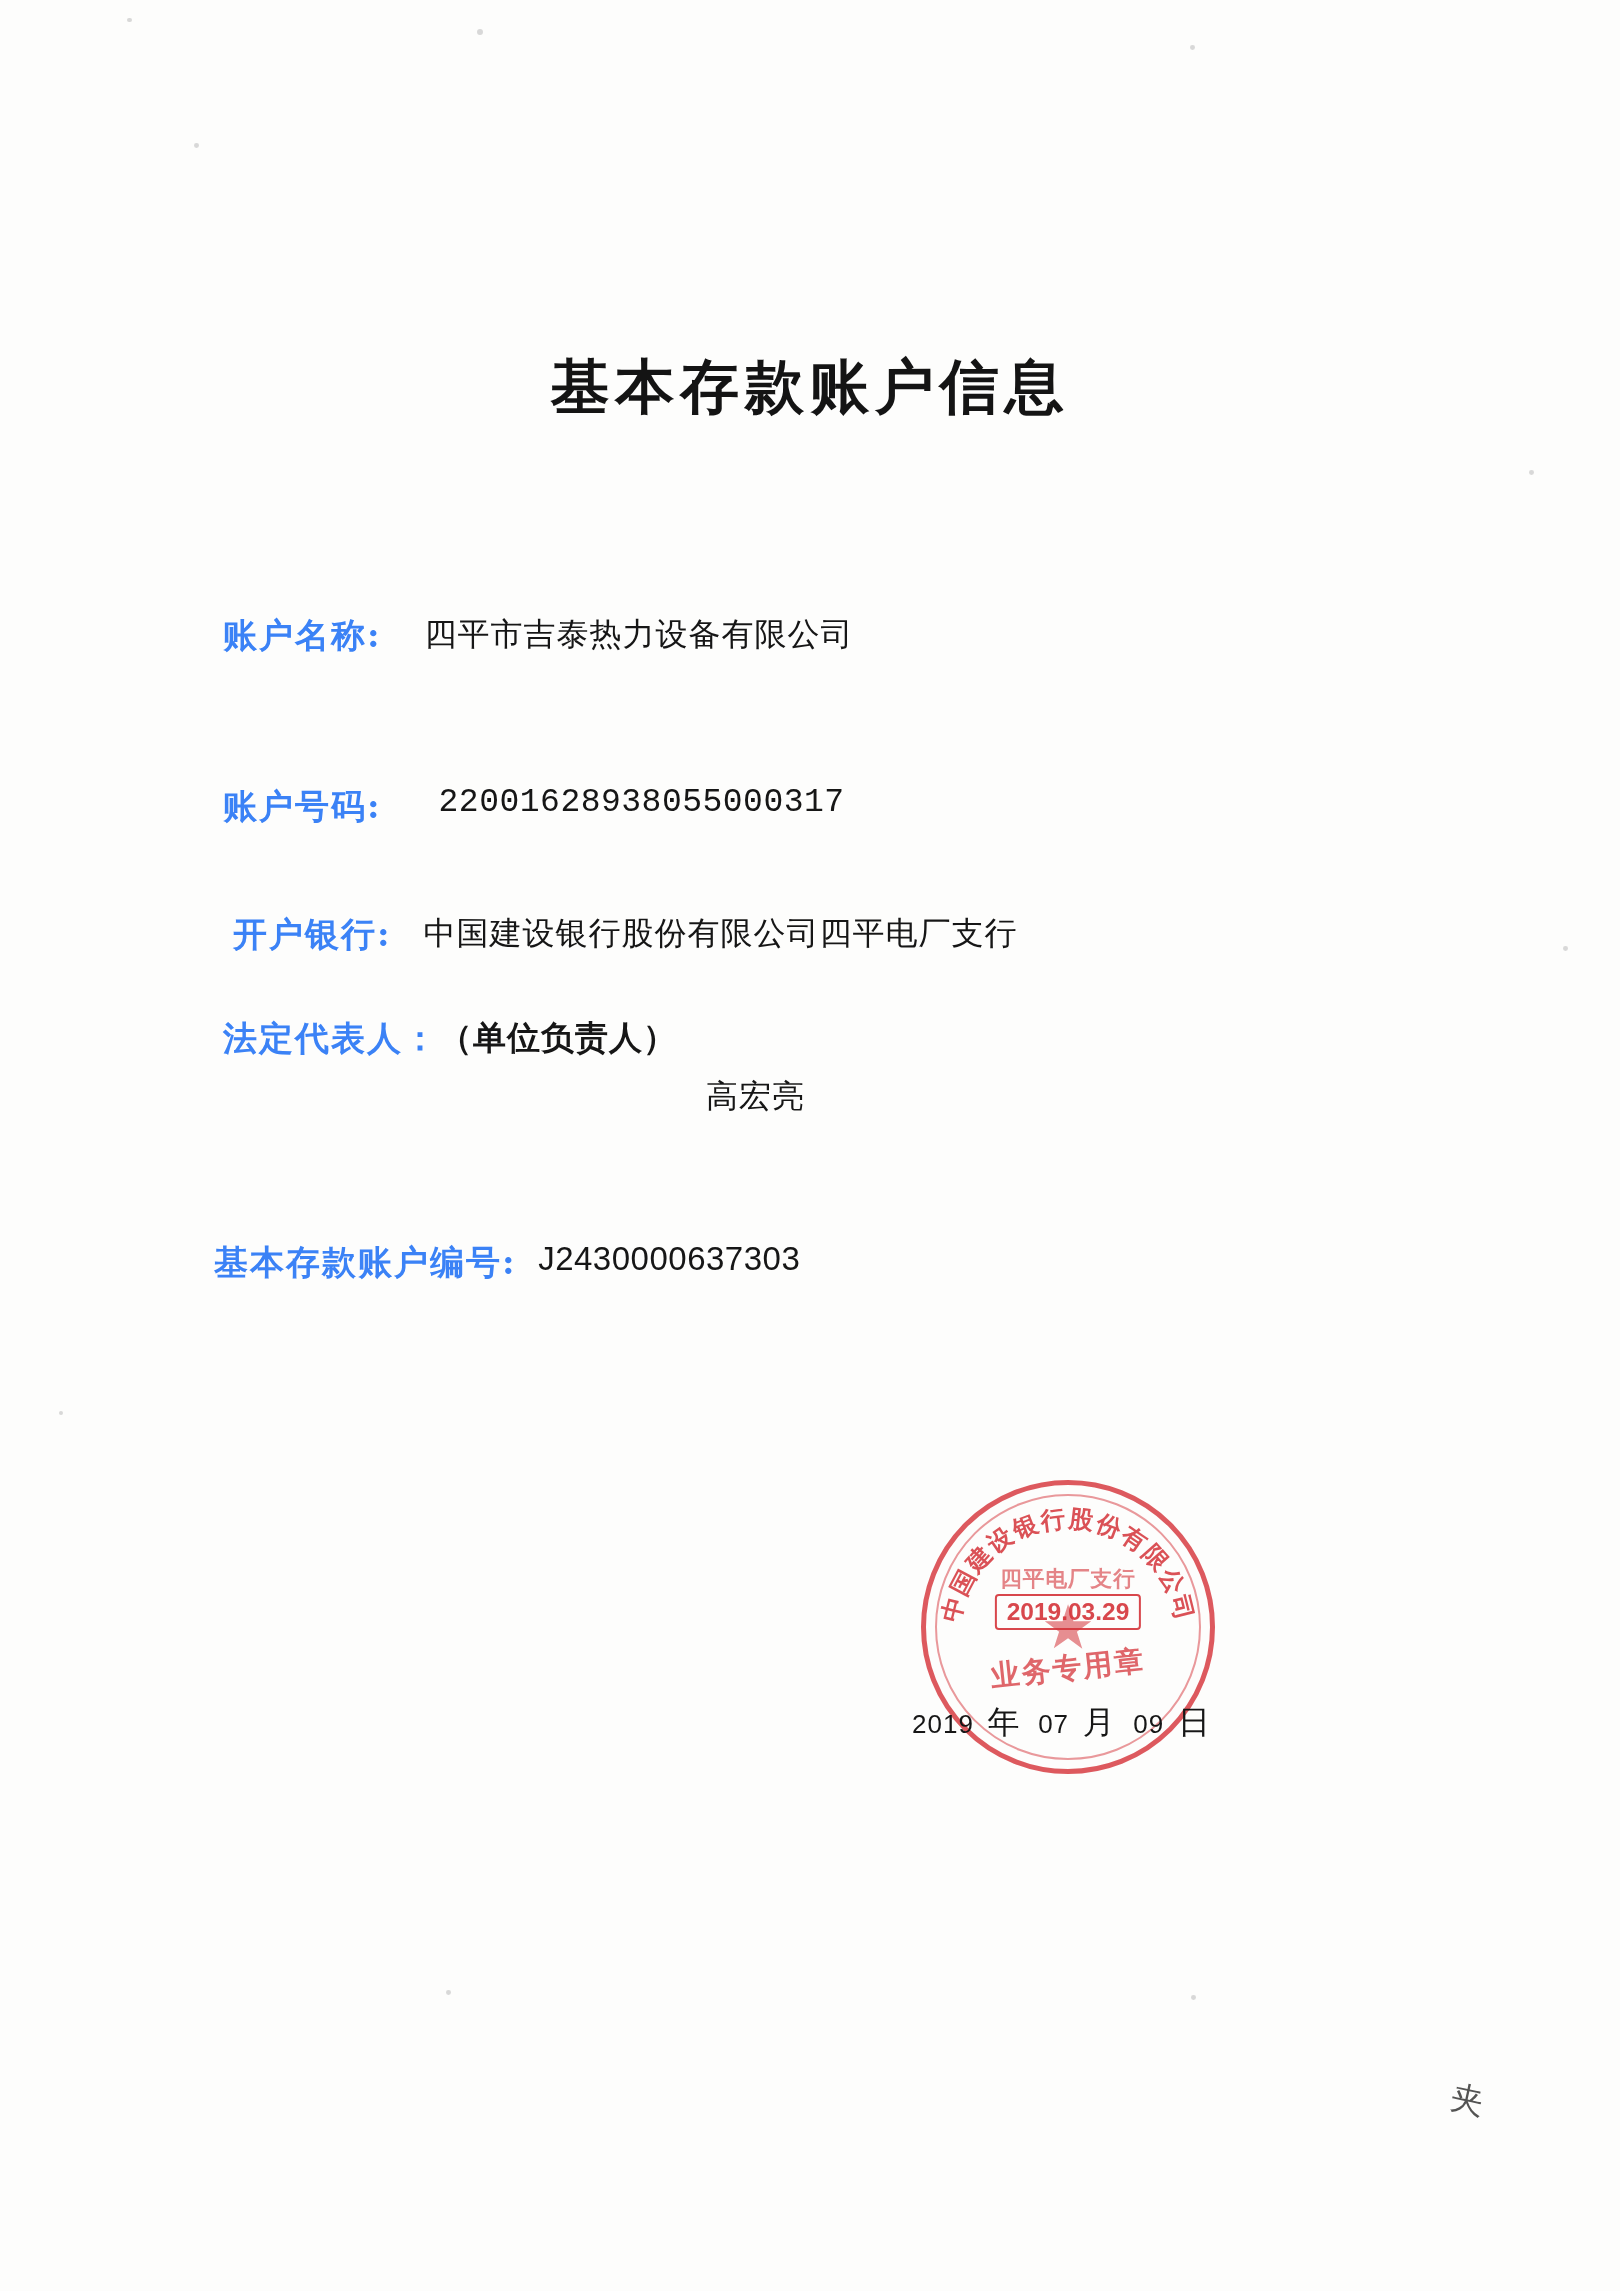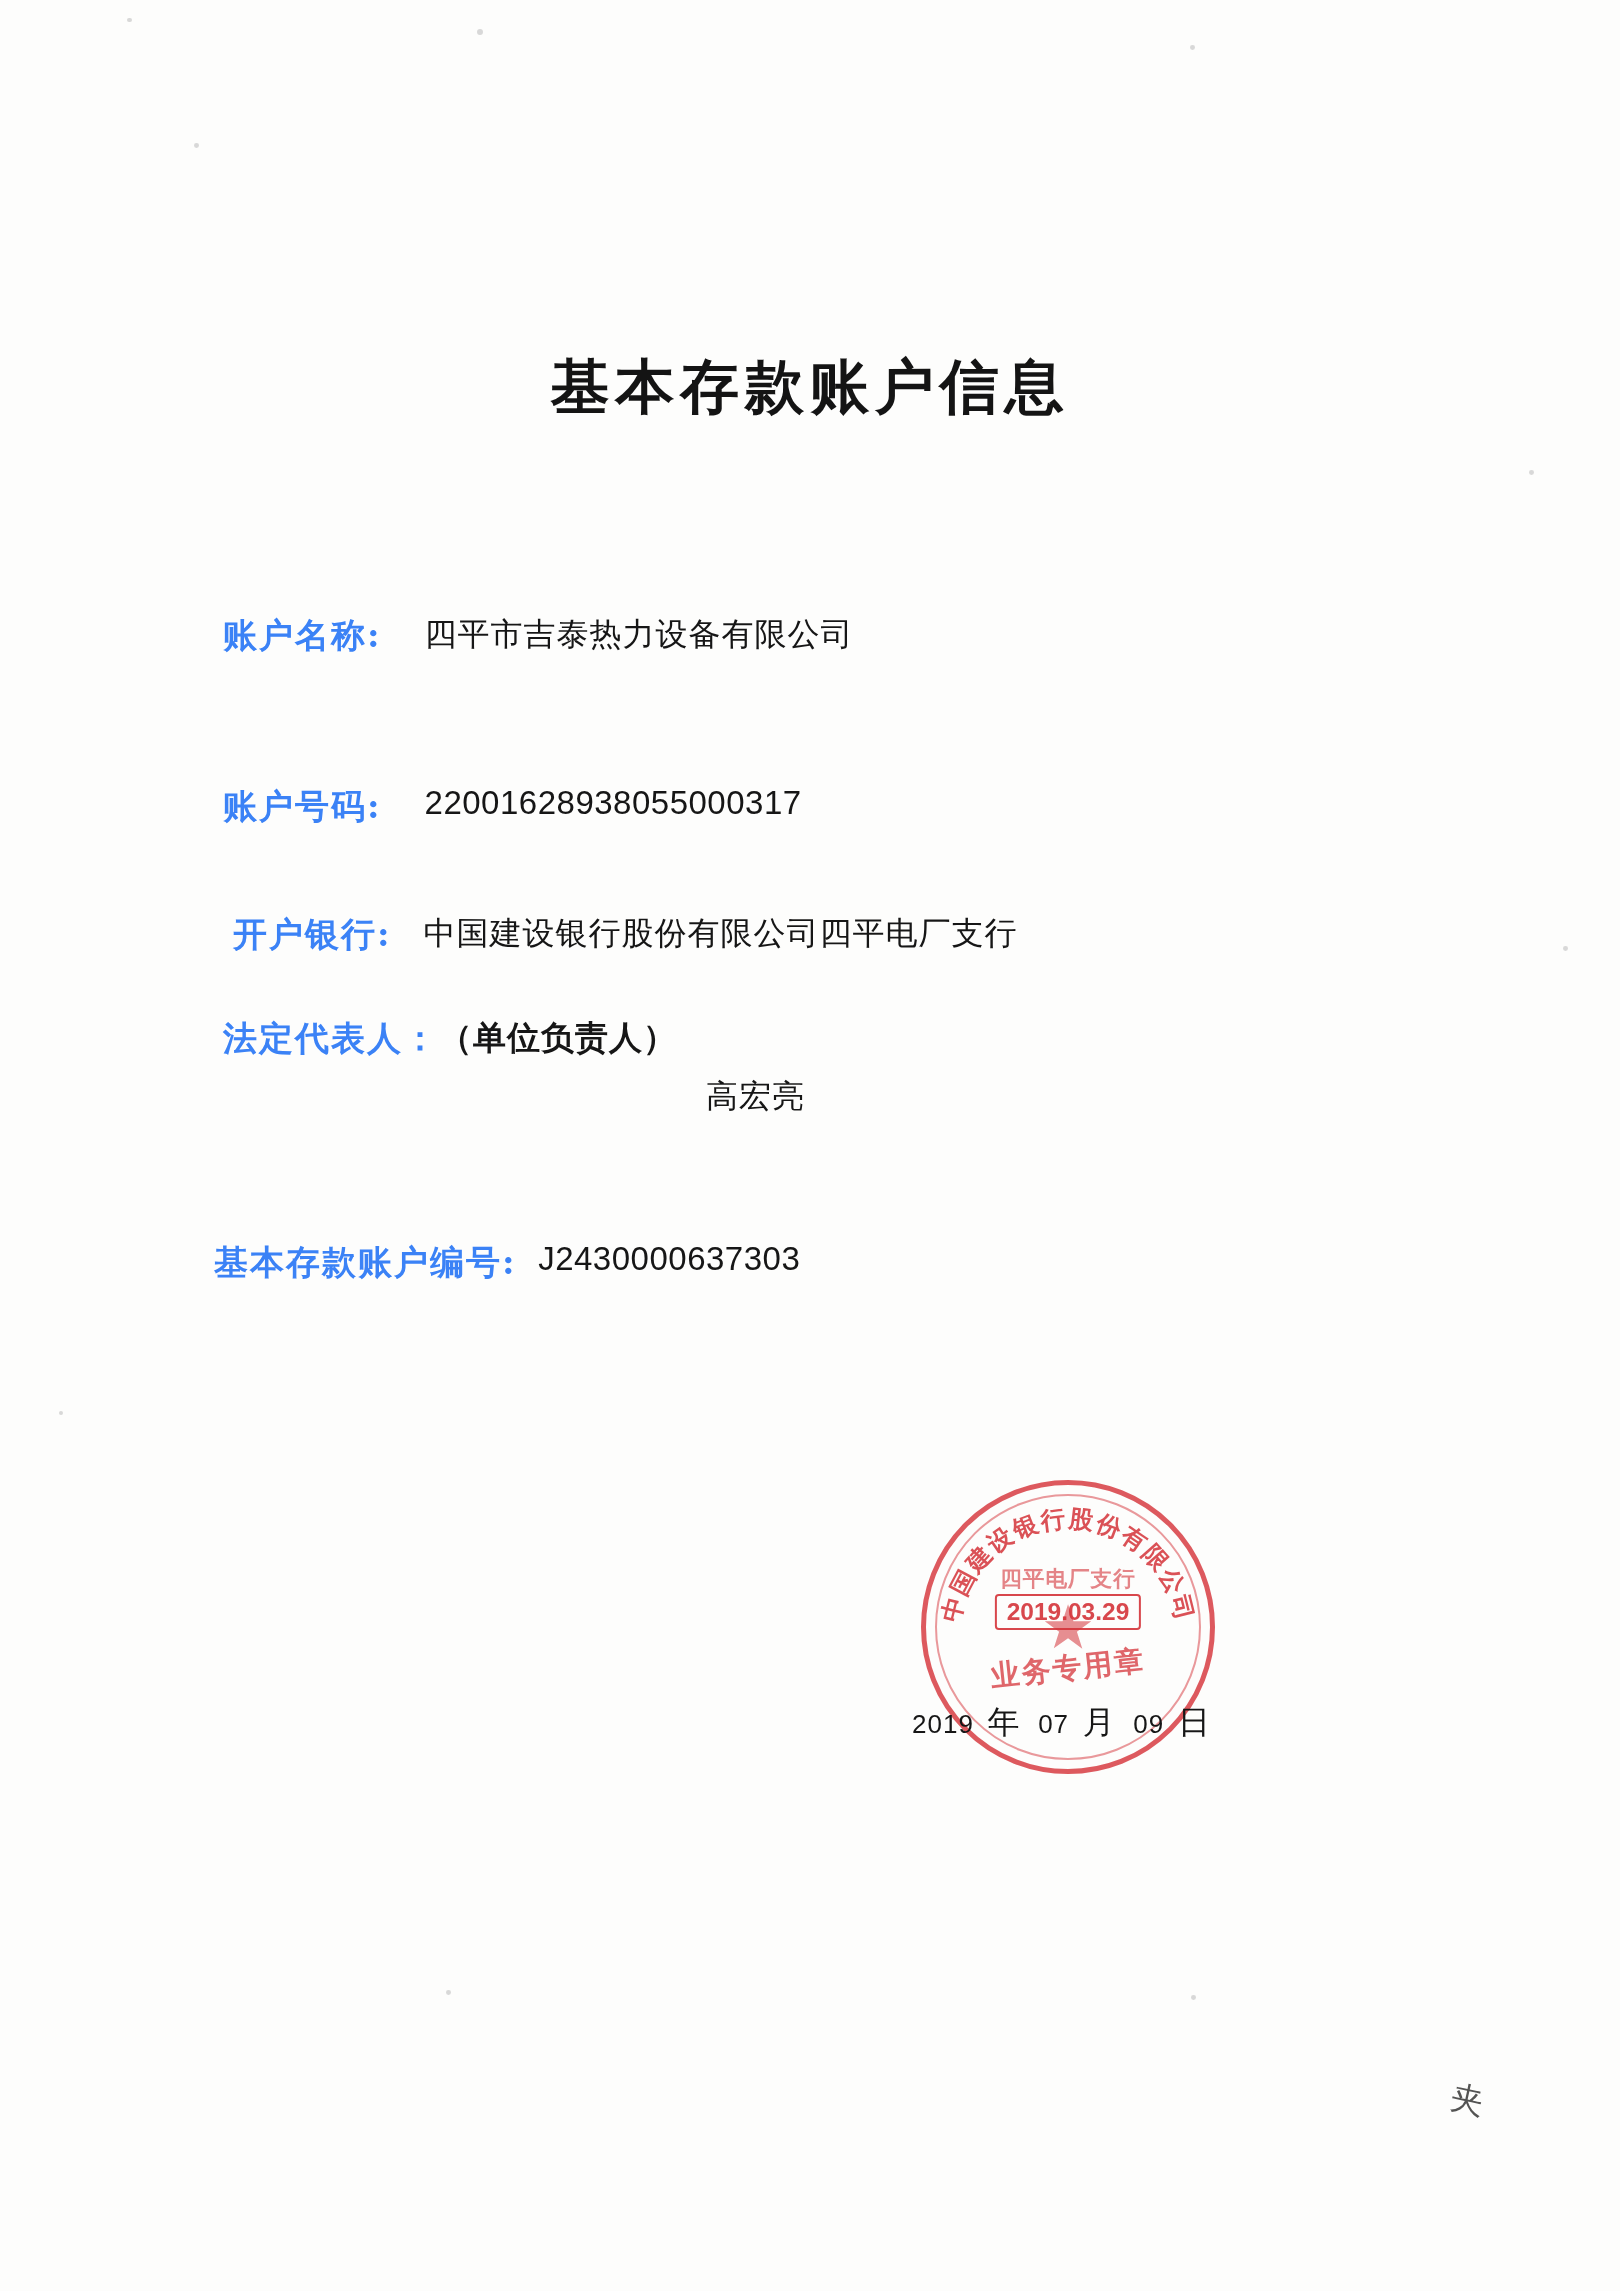--- a/index.html
+++ b/index.html
@@ -69,21 +69,21 @@
   .value.num {
     font-family: "Liberation Sans", "DejaVu Sans", sans-serif;
     font-size: 33px;
     letter-spacing: 0.5px;
   }
 
   #row-account-name  { top: 613px; left: 223px; }
   #row-account-name .value { margin-left: 43px; }
 
   #row-account-number { top: 784px; left: 223px; }
-  #row-account-number .value { margin-left: 43px; }
+  #row-account-number .value { margin-left: 57px; font-family: Liberation Mono, monospace; }
 
   #row-bank { top: 912px; left: 233px; }
   #row-bank .value { margin-left: 32px; }
 
   #row-legal-rep { top: 1014px; left: 223px; width: 745px; }
   #row-legal-rep .labelblock {
     display: flex;
     flex-direction: row;
     line-height: 1.45;
   }

